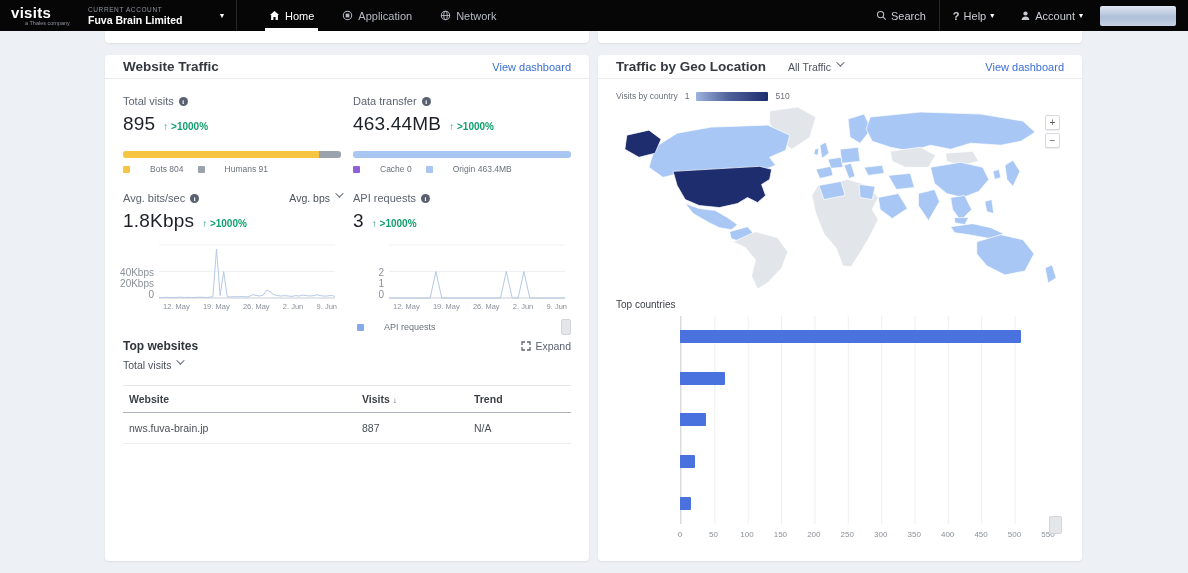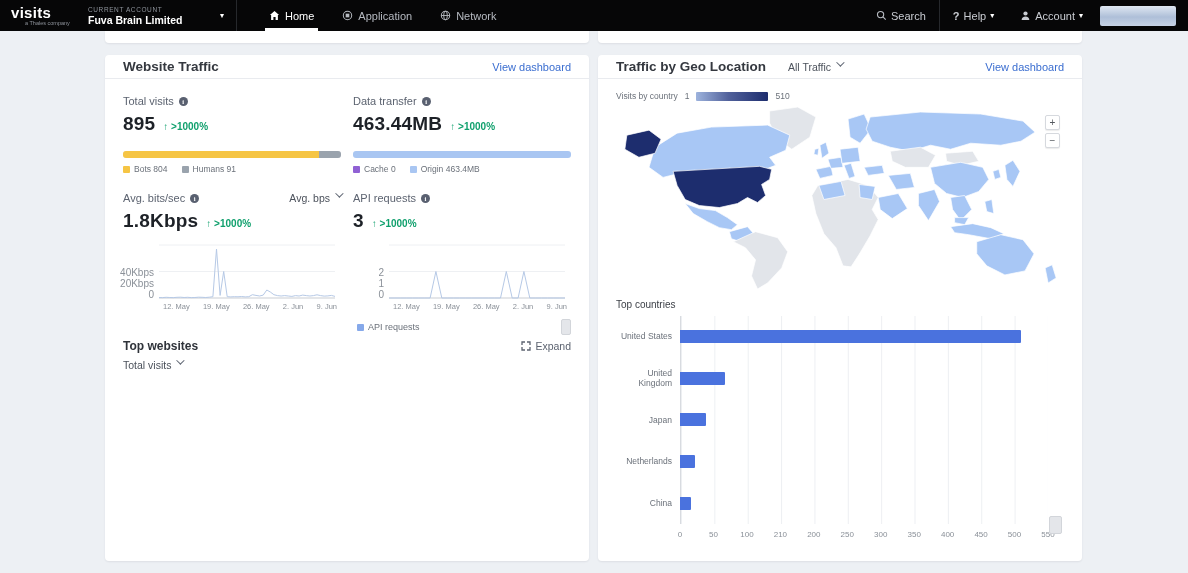--- a/index.html
+++ b/index.html
@@ -42,27 +42,27 @@
 
   .chev { display:inline-block; width:6px; height:6px; border-right:1.5px solid #5c6370; border-bottom:1.5px solid #5c6370; transform:rotate(45deg) translateY(-2px); margin-left:5px; }
   .dropdown { display:inline-flex; align-items:flex-start; font-size:10.5px; color:#4b515b; cursor:pointer; }
 
   .info-ic { display:inline-flex; align-items:center; justify-content:center; width:9px; height:9px; border-radius:50%; background:#596070; color:#fff; font-size:6.5px; font-weight:bold; margin-left:5px; font-family:"Liberation Serif",serif; }
 
   
   .stats-grid { display:grid; grid-template-columns:218px 218px; column-gap:12px; margin-top:16px; }
   .stat-label-row { font-size:11px; color:#5c6370; display:flex; align-items:center; }
   .stat-value-row { margin-top:6px; display:flex; align-items:baseline; gap:8px; }
-  .stat-value { font-size:19px; font-weight:bold; color:#1d2127; letter-spacing:.2px; }
+  .stat-value { font-size:19px; font-weight:normal; color:#1d2127; letter-spacing:.2px; }
   .trend { font-size:10px; color:#10a06d; font-weight:bold; }
   .trend .up { font-size:10px; }
   .hbar { margin-top:16px; height:7px; border-radius:3px; overflow:hidden; display:flex; width:100%; background:#e7e9ec; }
   .hbar .seg { height:100%; }
   .legend-row { display:flex; align-items:center; gap:14px; margin-top:6px; }
-  .legend-item { display:flex; align-items:center; gap:4px; font-size:8.5px; color:#6b717a; }
+  .legend-item { display:flex; align-items:center; gap:20px; font-size:8.5px; color:#6b717a; }
   .sq { width:7px; height:7px; border-radius:1px; display:inline-block; }
 
   
   .charts-grid { display:grid; grid-template-columns:218px 218px; column-gap:12px; margin-top:18px; }
   .chart-head { display:flex; align-items:center; }
   .spark-wrap { display:flex; margin-top:10px; }
   .spark-y { width:36px; display:flex; flex-direction:column; justify-content:flex-end; align-items:flex-end; padding-right:5px; font-size:10px; color:#8a9098; height:58px; }
   .spark-x { display:flex; justify-content:space-between; padding:2px 4px 0 40px; font-size:7.5px; color:#8a9098; }
   .spark-legend { display:flex; align-items:center; margin-top:8px; padding-left:4px; }
   .legend-thumb { width:10px; height:16px; background:#e4e6ea; border:1px solid #d2d5da; border-radius:2px; margin-left:auto; }
@@ -329,20 +329,36 @@
             </g>
           </svg>
         <span>Expand</span>
       </span>
     </div>
     <div class="tw-filter dropdown">
       <span>Total visits</span>
         <span class="chev"></span>
     </div>
 
+    <table class="tw">
+      <thead>
+        <tr>
+          <th class="col-site">Website</th>
+          <th class="col-visits"><span>Visits</span> <span class="sort-ic">↓</span></th>
+          <th class="col-trend">Trend</th>
+        </tr>
+      </thead>
+      <tbody>
+        <tr>
+          <td>nws.fuva-brain.jp</td>
+          <td>887</td>
+          <td class="td-na">N/A</td>
+        </tr>
+      </tbody>
+    </table>
   </div>
 </div>
 
 <div class="card card-right">
   <div class="card-header">
     <span class="card-title">Traffic by Geo Location</span>
     <span class="dropdown" style="margin-left:22px">
         <span>All Traffic</span>
         <span class="chev"></span>
       </span>
@@ -420,27 +436,20 @@
       </svg>
       <div class="zoom-ctrl">
         <div class="zoom-btn">+</div>
         <div class="zoom-btn">−</div>
       </div>
     </div>
 
     <div class="tc-label-txt">Top countries</div>
 
     <div class="tc-chart">
-      <div class="tc-labels" id="tc-labels">
-          <div class="tc-cat">United States</div>
-          <div class="tc-cat">United Kingdom</div>
-          <div class="tc-cat">Japan</div>
-          <div class="tc-cat">Netherlands</div>
-          <div class="tc-cat">China</div>
-        </div>
       <div class="tc-grid"></div>
       <div class="tc-rows" id="tc-rows">
           <div class="tc-row">
             <div class="tc-bar" style="width: 92.7273%; background: rgb(74, 114, 222);"></div>
           </div>
           <div class="tc-row">
             <div class="tc-bar" style="width: 12.1818%; background: rgb(74, 114, 222);"></div>
           </div>
           <div class="tc-row">
             <div class="tc-bar" style="width: 7.09091%; background: rgb(74, 114, 222);"></div>
@@ -449,21 +458,21 @@
             <div class="tc-bar" style="width: 4%; background: rgb(74, 114, 222);"></div>
           </div>
           <div class="tc-row">
             <div class="tc-bar" style="width: 3.09091%; background: rgb(74, 114, 222);"></div>
           </div>
         </div>
       <div class="tc-axis" id="tc-axis">
           <span class="tc-tick" style="left: 0%;">0</span>
           <span class="tc-tick" style="left: 9.09091%;">50</span>
           <span class="tc-tick" style="left: 18.1818%;">100</span>
-          <span class="tc-tick" style="left: 27.2727%;">210</span>
+          <span class="tc-tick" style="left: 27.2727%;">150</span>
           <span class="tc-tick" style="left: 36.3636%;">200</span>
           <span class="tc-tick" style="left: 45.4545%;">250</span>
           <span class="tc-tick" style="left: 54.5455%;">300</span>
           <span class="tc-tick" style="left: 63.6364%;">350</span>
           <span class="tc-tick" style="left: 72.7273%;">400</span>
           <span class="tc-tick" style="left: 81.8182%;">450</span>
           <span class="tc-tick" style="left: 90.9091%;">500</span>
           <span class="tc-tick" style="left: 100%;">550</span>
         </div>
       <div class="scroll-thumb"></div>

